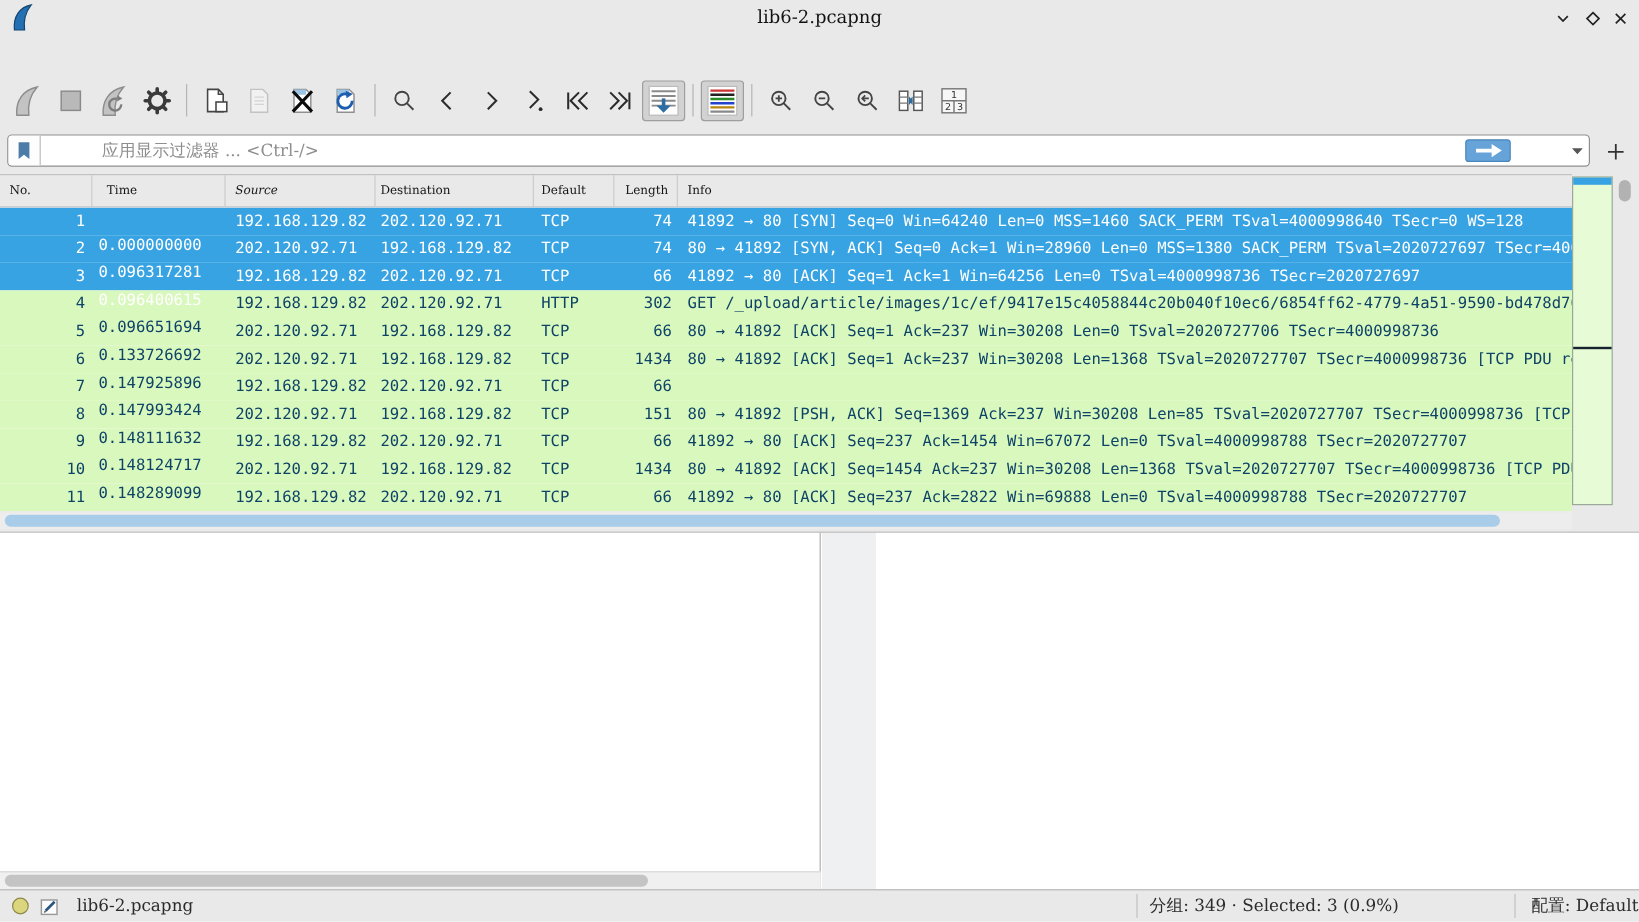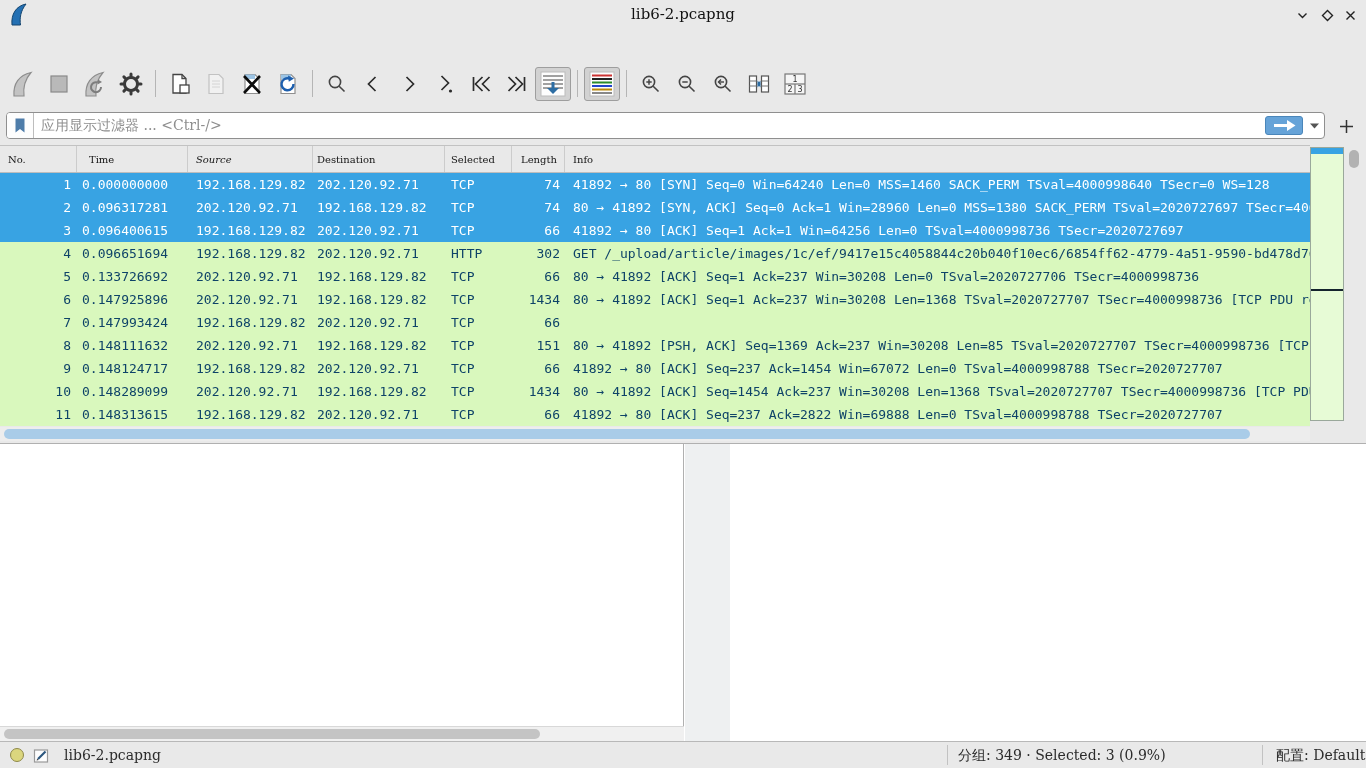--- a/index.html
+++ b/index.html
@@ -26,21 +26,21 @@
              display:flex; align-items:center; padding-left:5px; }
   .tbtn { width:36px; height:34px; display:flex; align-items:center; justify-content:center;
           border-radius:3px; border:1px solid transparent; }
   .tbtn.toggled { background:#d2d2d2; border-color:#9e9e9e; }
   .tsep { width:1px; height:27px; background:#b5b5b5; margin:0 6px; }
 
   
   .filterbar { position:absolute; top:106px; left:0; right:0; height:38px; }
   .filter-field { position:absolute; left:6px; right:41px; top:6px; height:27px;
                   background:#fff; border:1px solid #8f8f8f; border-radius:4px;
-                  display:flex; align-items:center; overflow:hidden; }
+                  display:flex; align-items:center; overflow:hidden;gap:44px; }
   .bookmark-seg { width:27px; height:100%; border-right:1px solid #bdbdbd;
                   display:flex; align-items:center; justify-content:center; background:#fdfdfd; }
   .filter-placeholder { flex:1; color:#8e8e8e; font-size:14px; padding-left:7px;
                         white-space:nowrap; overflow:hidden; }
   .apply-btn { width:38px; height:19px; background:#66a3d8; border:1px solid #4a86ba;
                border-radius:3px; display:flex; align-items:center; justify-content:center;
                margin-right:4px; }
   .caret-btn { width:14px; height:100%; display:flex; align-items:center; justify-content:center;
                margin-right:3px; }
   .plus-btn { position:absolute; right:10px; top:10px; width:20px; height:20px;
@@ -56,21 +56,21 @@
   .hc2 { width:125px; padding-left:8px;font-style:italic; } .hc3 { width:132px; padding-left:4px; }
   .hc4 { width:67px; } .hc5 { width:53px; padding-left:9px; } .hc6 { flex:1; padding-left:8px; border-right:none; }
 
   .rows { position:absolute; top:173px; left:0; width:1310px; height:253px;
           background:#ffffff; font-family:"DejaVu Sans Mono", monospace; font-size:13px;
           overflow:hidden; }
   .prow { display:flex; height:23px; line-height:23px; background:#d9f8bd; color:#0e4368;
           white-space:nowrap; }
   .prow.selected { background:#38a3e3; color:#ffffff; }
   .c-no   { width:77px;  text-align:right; padding-right:6px; flex-shrink:0; }
-  .c-time { width:111px; padding-left:5px; flex-shrink:0; }
+  .c-time { width:111px; padding-left:5px; flex-shrink:0;margin-top:20px; }
   .c-src  { width:125px; padding-left:8px; flex-shrink:0; }
   .c-dst  { width:132px; padding-left:4px; flex-shrink:0; }
   .c-proto{ width:67px;  padding-left:6px; flex-shrink:0; }
   .c-len  { width:53px;  text-align:right; padding-right:5px; flex-shrink:0; }
   .c-info { flex:1; padding-left:8px; overflow:hidden; }
 
   
   .minimap { position:absolute; left:1310px; top:147px; width:34px; height:274px;
              background:#e7fbd6; border:1px solid #9aa89b; }
   .minimap-sel { position:absolute; top:0; left:0; right:0; height:6px; background:#38a3e3; }
@@ -346,21 +346,21 @@
           <line x1="1" y1="7.5" x2="14" y2="7.5" stroke="#333" stroke-width="1.5"></line>
         </svg>
     </div>
   </div>
 
   <div class="list-header">
       <div class="hcell hc0">No.</div>
       <div class="hcell hc1">Time</div>
       <div class="hcell hc2">Source</div>
       <div class="hcell hc3">Destination</div>
-      <div class="hcell hc4">Selected</div>
+      <div class="hcell hc4">Default</div>
       <div class="hcell hc5">Length</div>
       <div class="hcell hc6">Info</div>
     </div>
   <div class="rows">
       <div class="prow selected">
         <div class="c-no">1</div>
         <div class="c-time">0.000000000</div>
         <div class="c-src">192.168.129.82</div>
         <div class="c-dst">202.120.92.71</div>
         <div class="c-proto">TCP</div>

